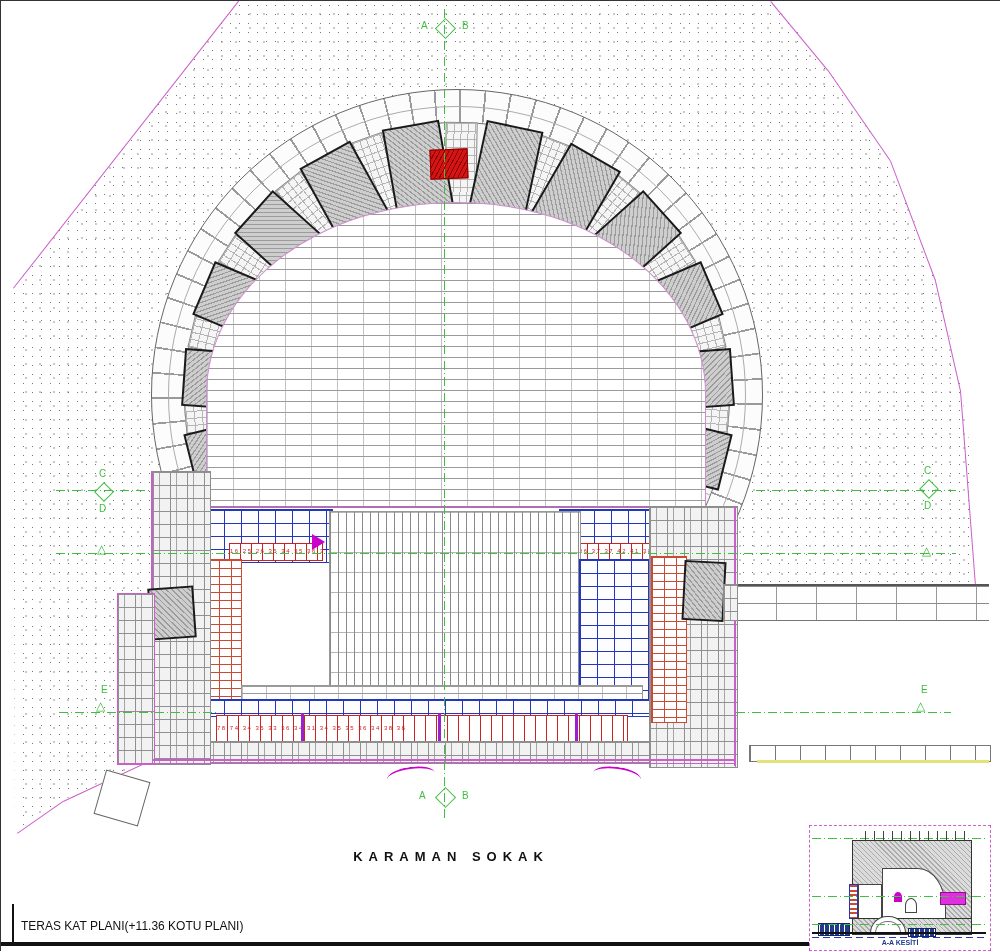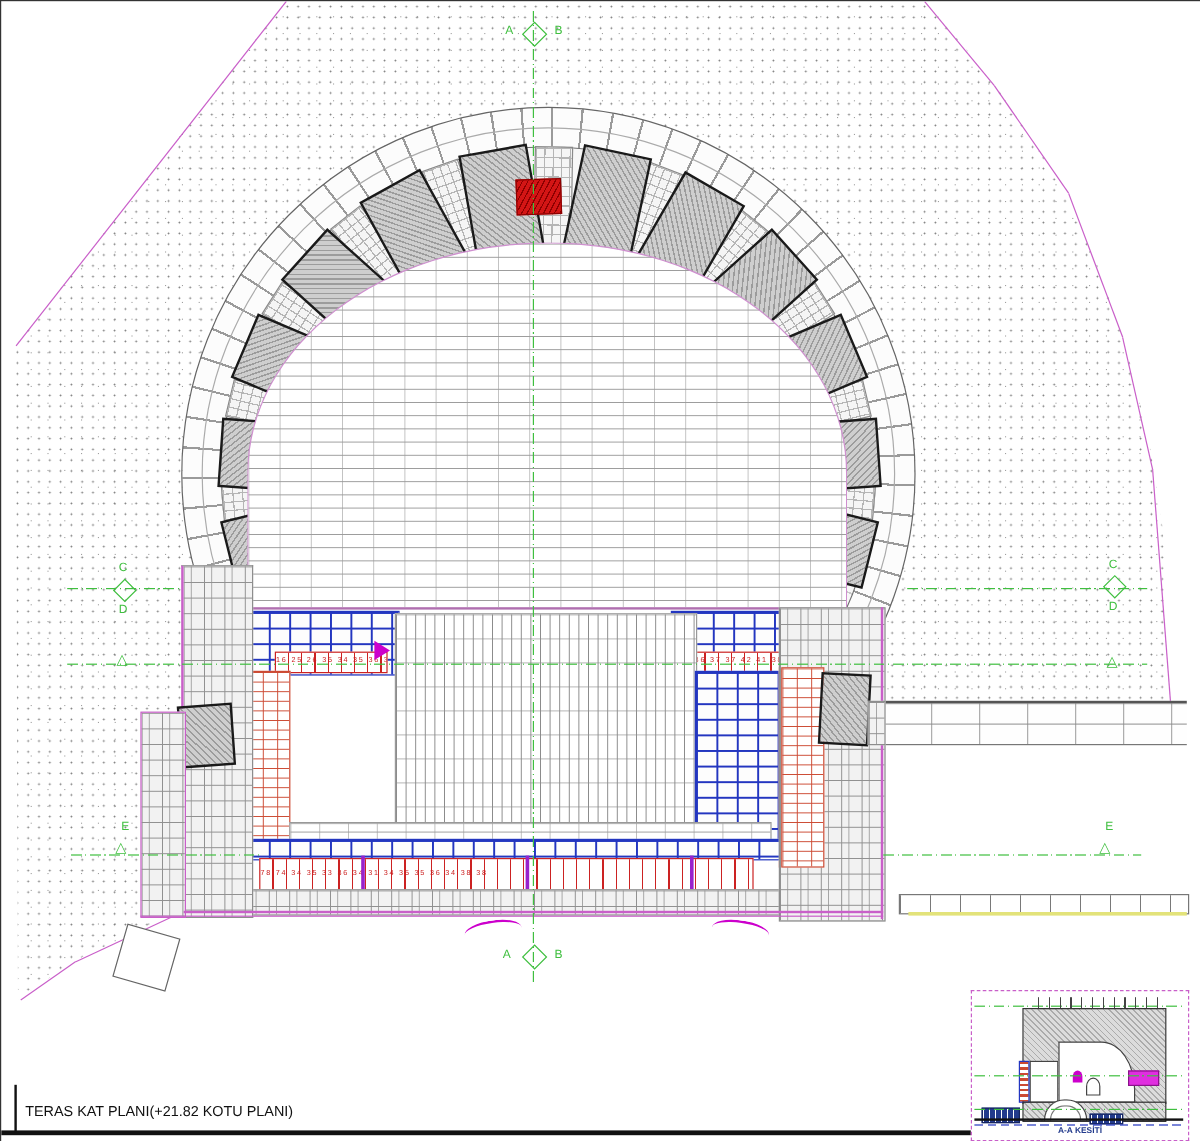--- a/index.html
+++ b/index.html
@@ -196,24 +196,25 @@
   <span class="abs gletter" style="left:923px;top:500px;">D</span>
 
   <span class="abs gtri" style="left:96px;top:542px;">△</span>
   <span class="abs gtri" style="left:921px;top:544px;">△</span>
 
   <span class="abs gletter" style="left:100px;top:684px;">E</span>
   <span class="abs gtri" style="left:95px;top:699px;">△</span>
   <span class="abs gletter" style="left:920px;top:684px;">E</span>
   <span class="abs gtri" style="left:915px;top:699px;">△</span>
 
+  <div class="abs txt" style="left:320px;top:848px;width:260px;text-align:center;font-size:13px;font-weight:bold;letter-spacing:6px;">KARAMAN  SOKAK</div>
 
   <div class="abs" style="left:0;top:941px;width:812px;height:4px;background:#111;"></div>
   <div class="abs" style="left:11px;top:903px;width:2px;height:40px;background:#111;"></div>
-  <div class="abs txt" style="left:20px;top:918px;font-size:12px;">TERAS KAT PLANI(+21.82 KOTU PLANI)</div>
+  <div class="abs txt" style="left:20px;top:918px;font-size:12px;">TERAS KAT PLANI(+11.36 KOTU PLANI)</div>
 
   <div class="abs inset" style="left:808px;top:824px;width:180px;height:124px;">
     <div class="abs gline" style="left:2px;top:12px;width:174px;"></div>
     <div class="abs crenel" style="left:55px;top:5px;width:105px;height:10px;"></div>
     <div class="abs hatch-lite" style="left:42px;top:14px;width:118px;height:78px;"></div>
     <div class="abs" style="left:72px;top:42px;width:62px;height:49px;background:#fff;border:1px solid #444;border-top-right-radius:28px 40px;"></div>
     <div class="abs" style="left:48px;top:58px;width:22px;height:33px;background:#fff;border:1px solid #444;"></div>
     <div class="abs redstack" style="left:39px;top:58px;width:7px;height:33px;"></div>
     <div class="abs" style="left:84px;top:66px;width:8px;height:10px;background:var(--arrow,#cc00cc);border-radius:50% 50% 0 0;"></div>
     <div class="abs" style="left:95px;top:72px;width:10px;height:13px;background:#fff;border:1px solid #444;border-radius:50% 50% 0 0;"></div>

